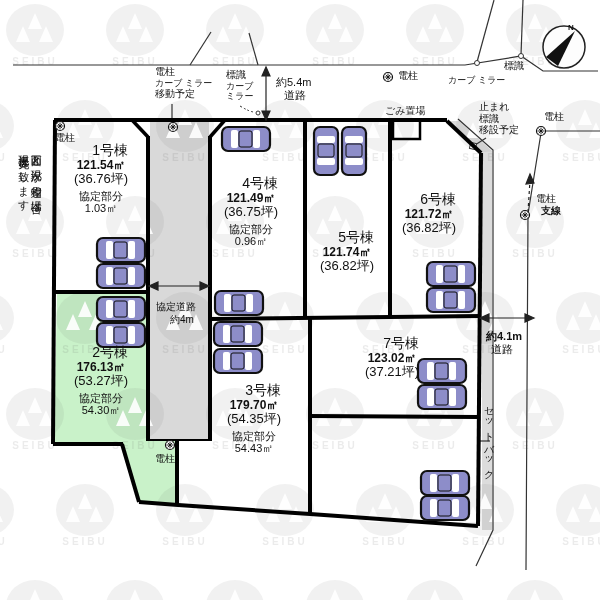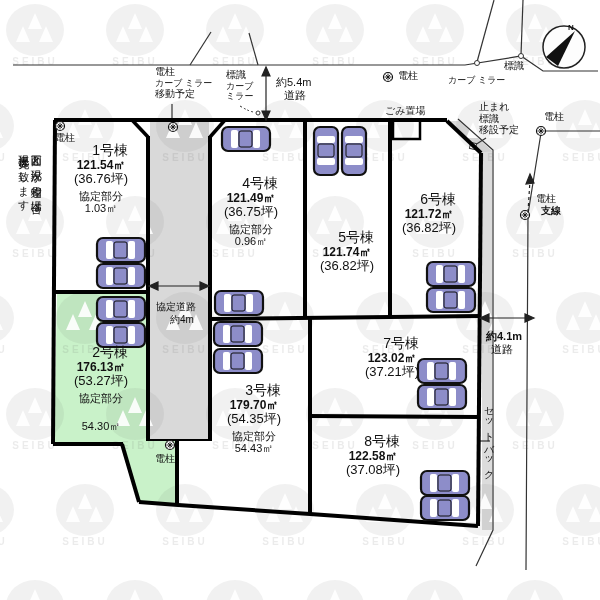--- a/index.html
+++ b/index.html
@@ -656,21 +656,21 @@
       <div class="lot-m2">121.54㎡</div>
       <div class="lot-tsubo">(36.76坪)</div>
       <div class="lot-agree">協定部分</div>
       <div class="lot-agree" style="margin-top:0;">1.03㎡</div>
     </div>
     <div class="lot-label" style="left:101px;top:345px;">
       <div class="lot-name">2号棟</div>
       <div class="lot-m2">176.13㎡</div>
       <div class="lot-tsubo">(53.27坪)</div>
       <div class="lot-agree">協定部分</div>
-      <div class="lot-agree" style="margin-top:16px;">54.30㎡</div>
+      <div class="lot-agree" style="margin-top:0;">54.30㎡</div>
     </div>
     <div class="lot-label" style="left:254px;top:383px;">
       <div class="lot-name">3号棟</div>
       <div class="lot-m2">179.70㎡</div>
       <div class="lot-tsubo">(54.35坪)</div>
       <div class="lot-agree">協定部分</div>
       <div class="lot-agree" style="margin-top:0;text-align:center;">54.43㎡</div>
     </div>
     <div class="lot-label" style="left:251px;top:176px;">
       <div class="lot-name">4号棟</div>
@@ -687,19 +687,14 @@
     <div class="lot-label" style="left:429px;top:192px;">
       <div class="lot-name">6号棟</div>
       <div class="lot-m2">121.72㎡</div>
       <div class="lot-tsubo">(36.82坪)</div>
     </div>
     <div class="lot-label" style="left:392px;top:336px;">
       <div class="lot-name">7号棟</div>
       <div class="lot-m2">123.02㎡</div>
       <div class="lot-tsubo">(37.21坪)</div>
     </div>
-    <div class="lot-label" style="left:373px;top:434px;">
-      <div class="lot-name">8号棟</div>
-      <div class="lot-m2">122.58㎡</div>
-      <div class="lot-tsubo">(37.08坪)</div>
-    </div>
   </div>
 </div>
 
 </body></html>

